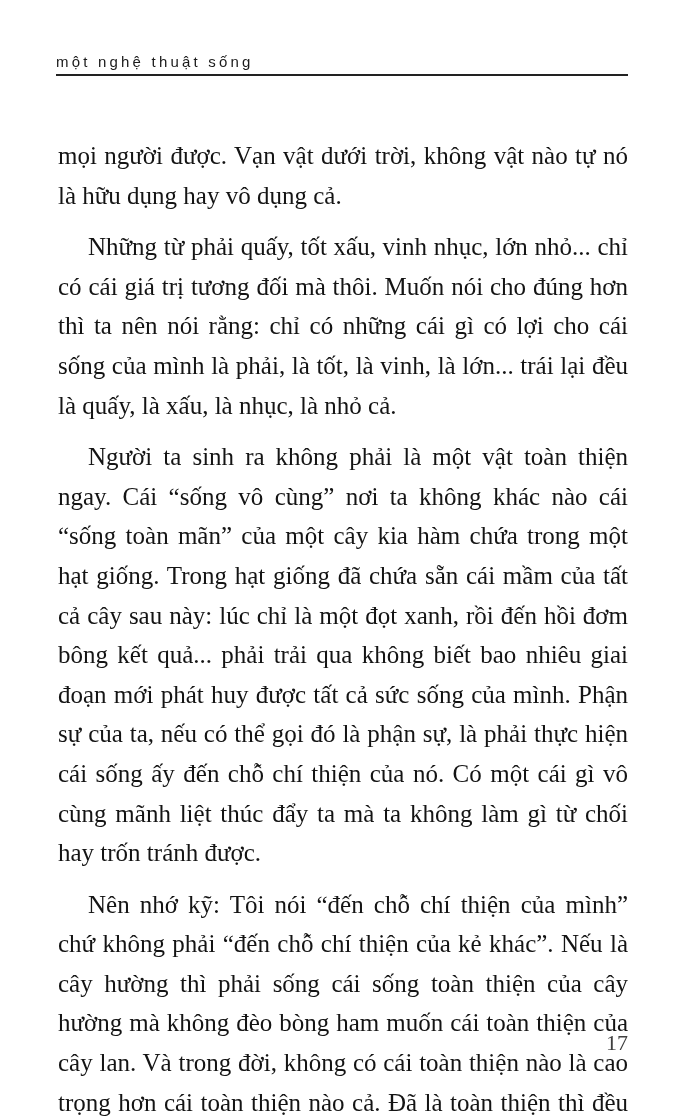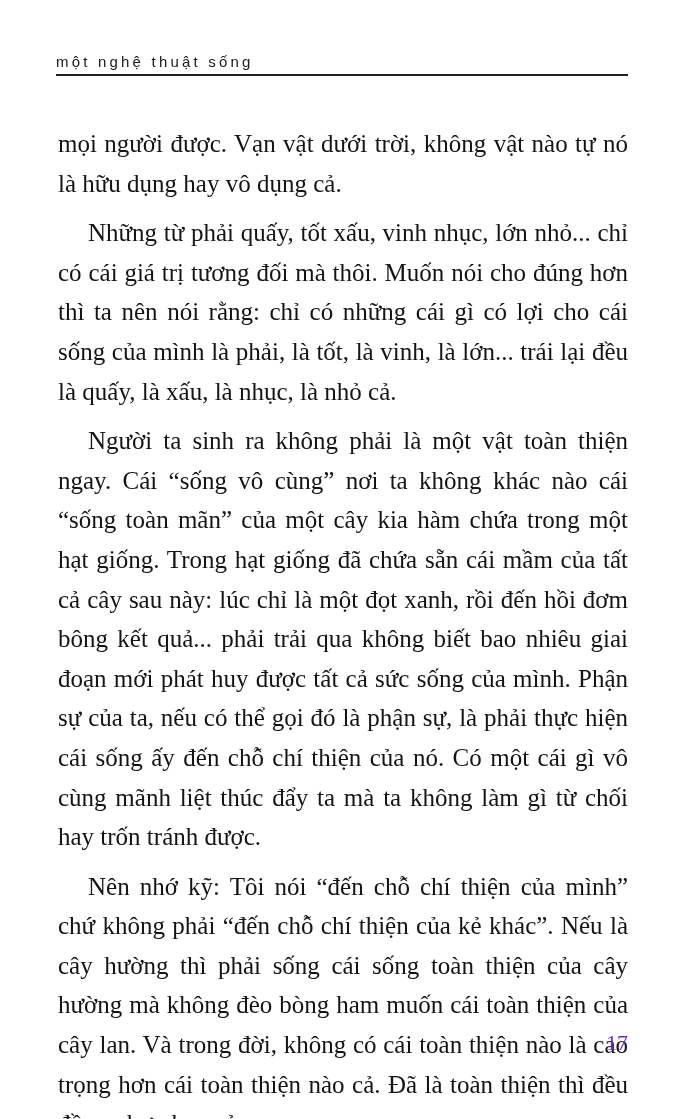--- a/index.html
+++ b/index.html
@@ -11,26 +11,26 @@
   }
   .rule {
     position: absolute; left: 56px; top: 74px; width: 572px; height: 2px;
     background: #222;
   }
   .body-text {
     position: absolute; left: 58px; top: 124px; width: 570px;
     font-family: "Liberation Serif", "DejaVu Serif", serif;
     font-size: 25px; line-height: 39.6px; color: #141414;
   }
-  .para { margin: 0 0 10px 0; text-align: justify; text-align-last: left; }
+  .para { margin: 12px 0 10px 0; text-align: justify; text-align-last: left; }
   .para.indent { text-indent: 30px; }
   .page-number {
     position: absolute; right: 72px; top: 1030px;
     font-family: "Liberation Serif", "DejaVu Serif", serif;
-    font-size: 22px; color: #6d28d9;
+    font-size: 22px; color: #404040;
   }
 </style>
 </head>
 <body>
 
 <div class="running-head">một nghệ thuật sống</div>
 <div class="rule"></div>
 
 <div class="body-text">
   <p class="para">mọi người được. Vạn vật dưới trời, không vật nào tự nó là hữu dụng hay vô dụng cả.</p>

